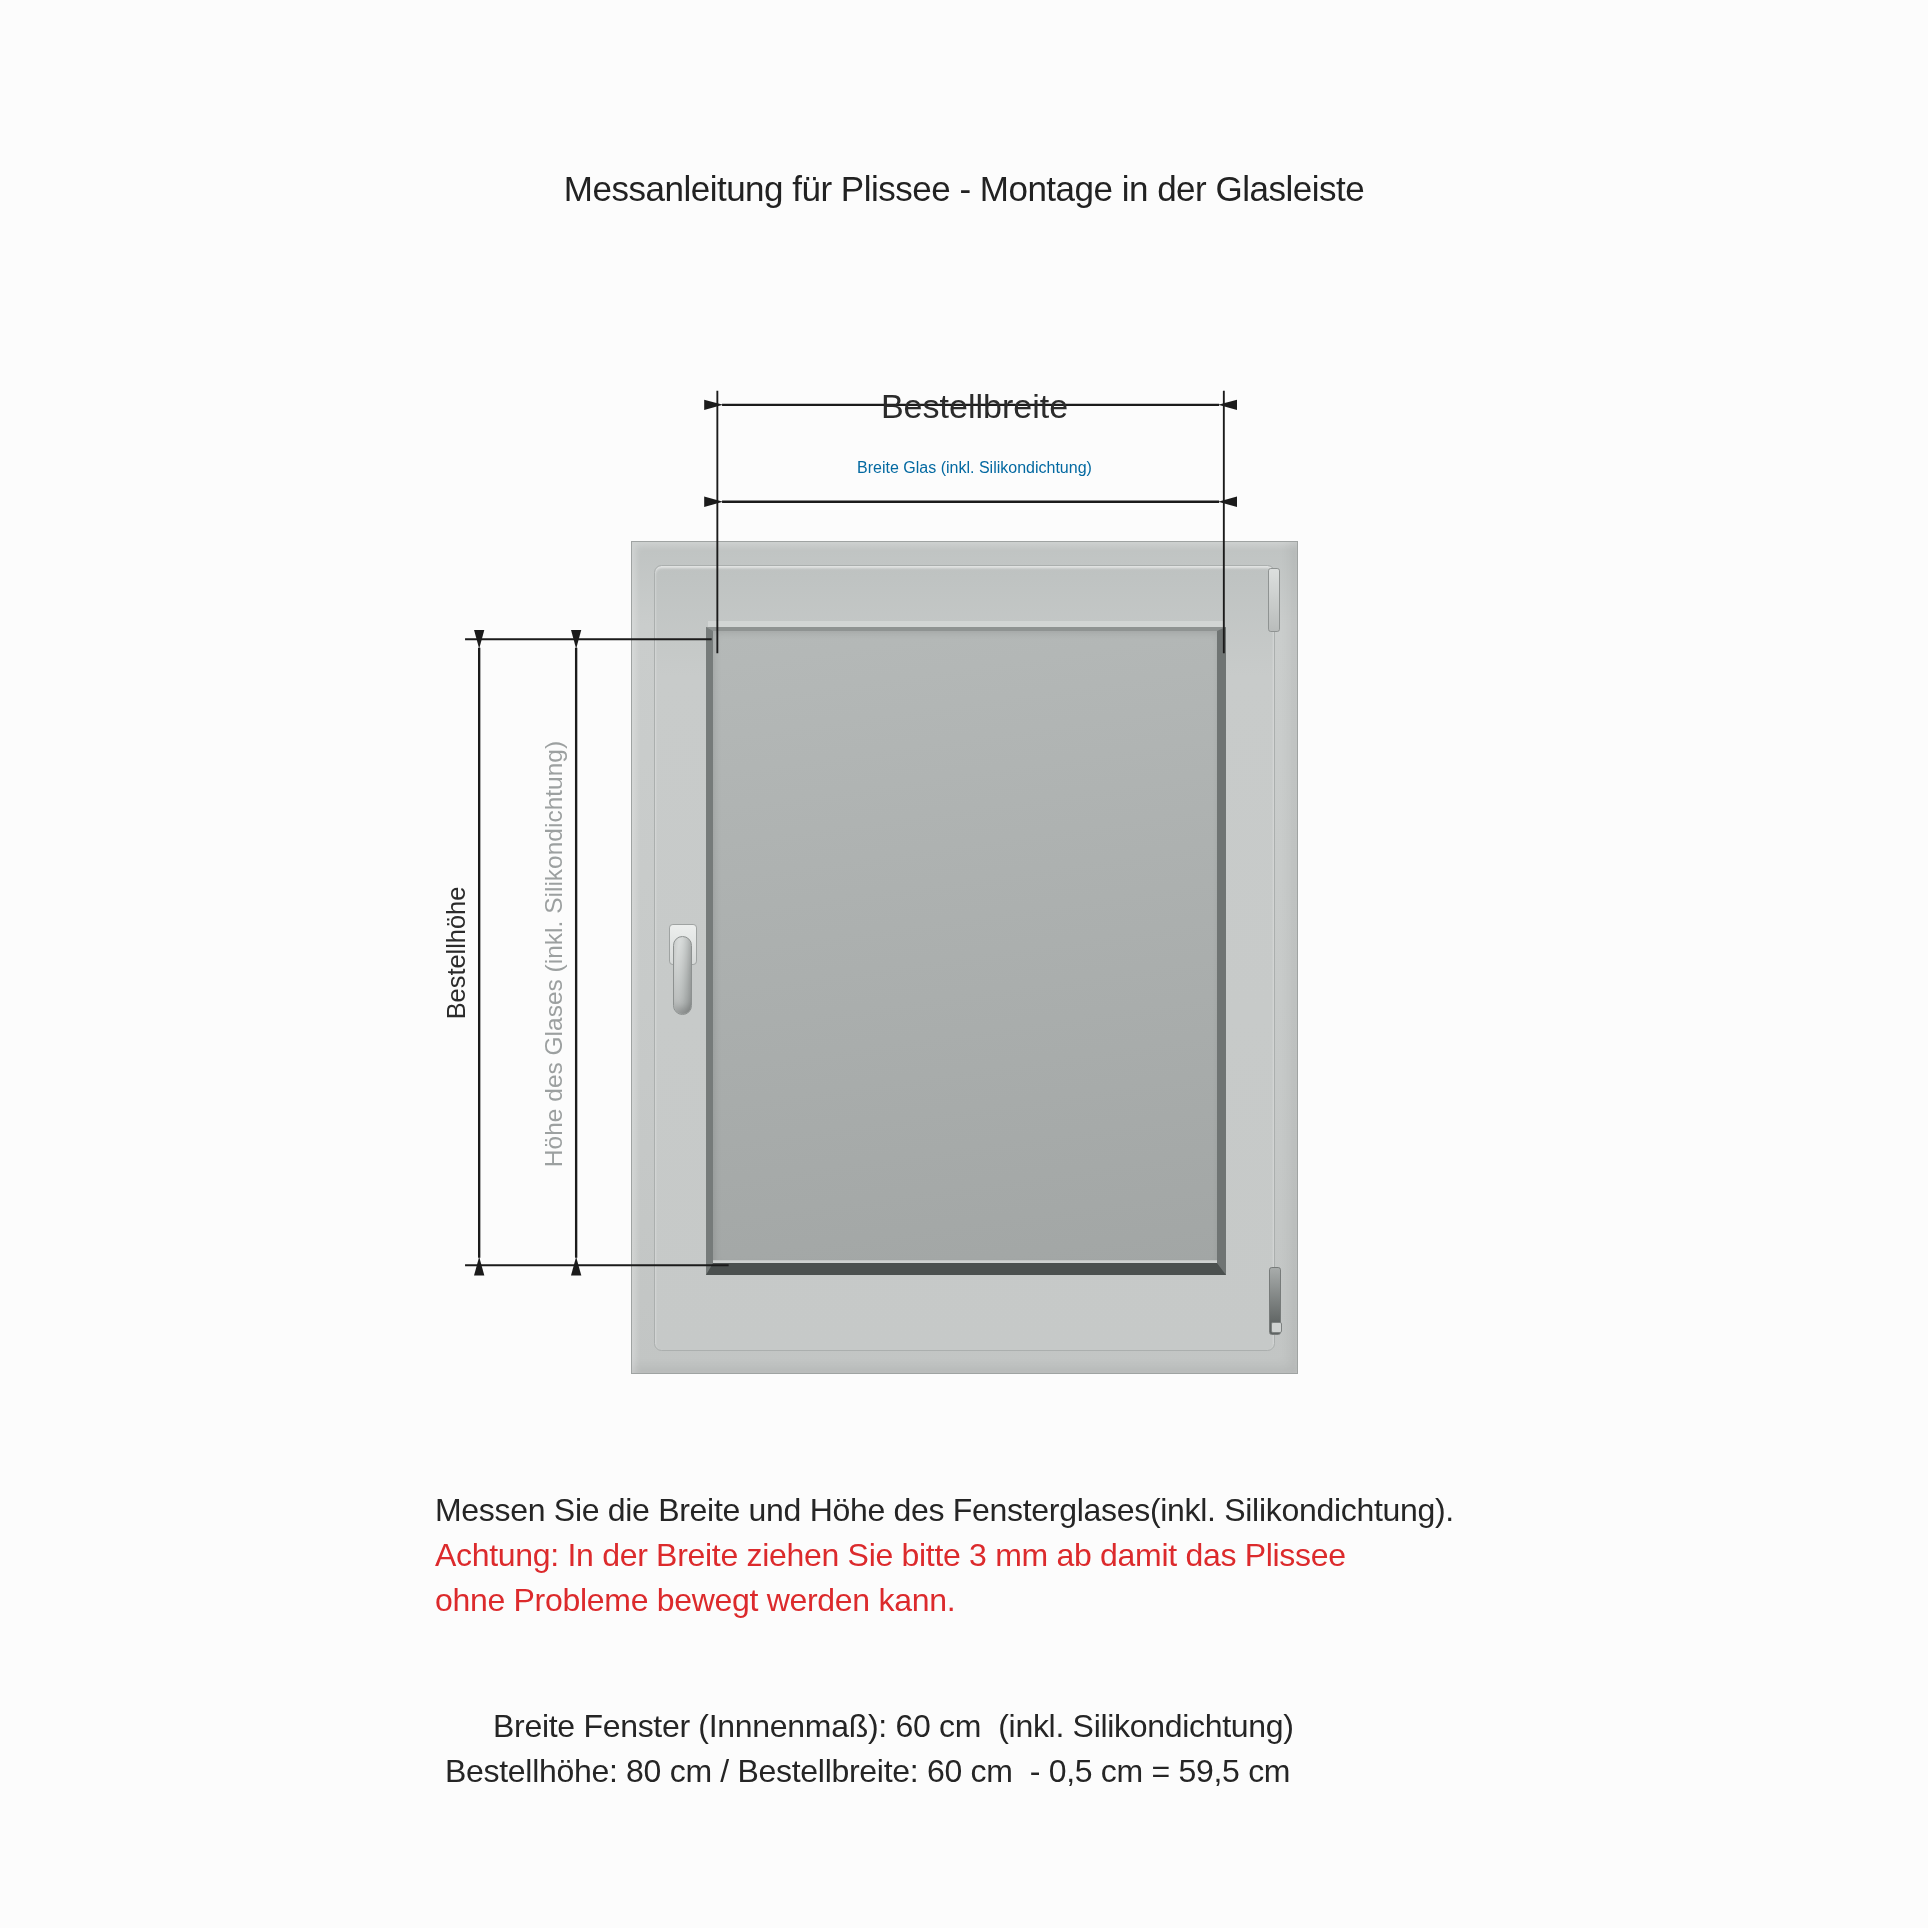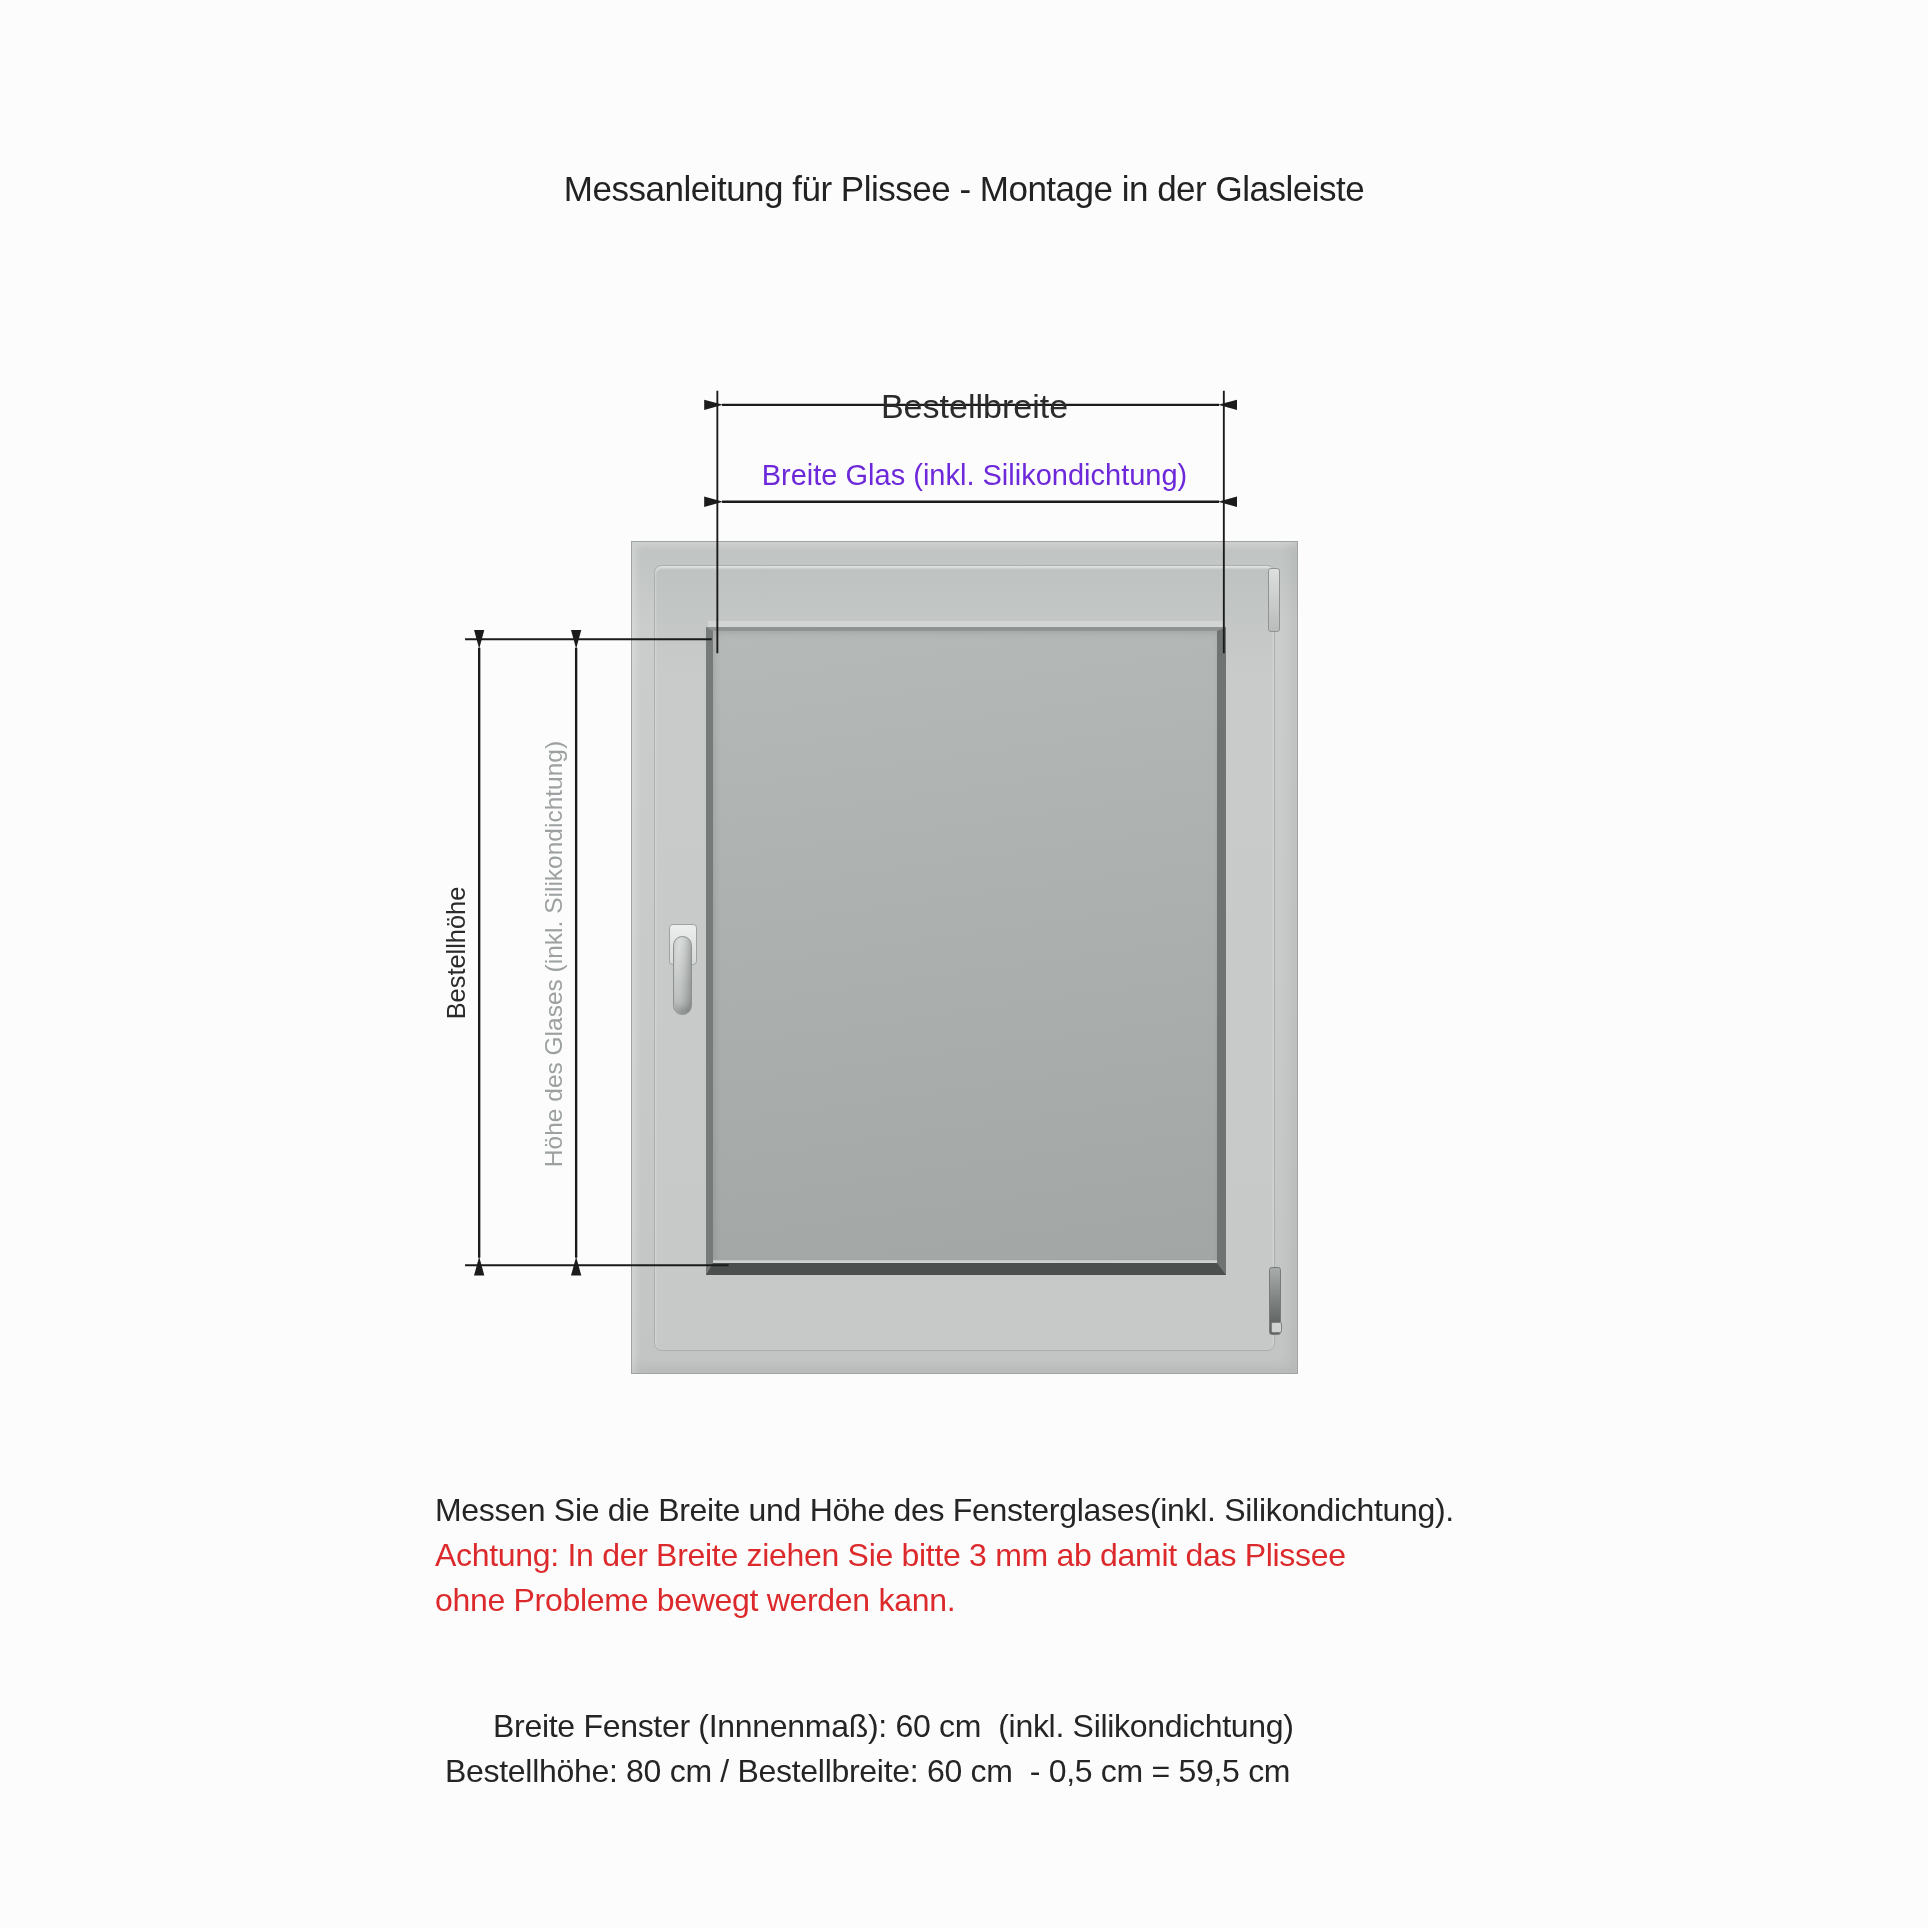--- a/index.html
+++ b/index.html
@@ -65,21 +65,21 @@
   }
   .hinge-foot{
     position:absolute;left:1271px;top:1322px;width:8.5px;height:9.4px;
     background:#cfd2d1;border:0.9px solid #7d8180;border-radius:1.9px;
   }
   
   .dims{position:absolute;left:0;top:0;pointer-events:none;}
   
   .dim-label{position:absolute;white-space:nowrap;}
   .lbl-order-width{left:725px;top:359px;width:499px;text-align:center;font-size:34px;color:#2b2b2b;margin-top:28px;}
-  .lbl-glass-width{left:725px;top:459px;width:499px;text-align:center;font-size:29px;color:#6d28d9;}
+  .lbl-glass-width{left:725px;top:459px;width:499px;text-align:center;font-size:16px;color:#0369a1;}
   .lbl-order-height{
     left:456px;top:953px;font-size:25.4px;color:#2b2b2b;
     transform:translate(-50%,-50%) rotate(-90deg);
   }
   .lbl-glass-height{
     left:554px;top:954px;font-size:24.5px;color:#9ca0a0;
     transform:translate(-50%,-50%) rotate(-90deg);
   }
   
   .instructions{

